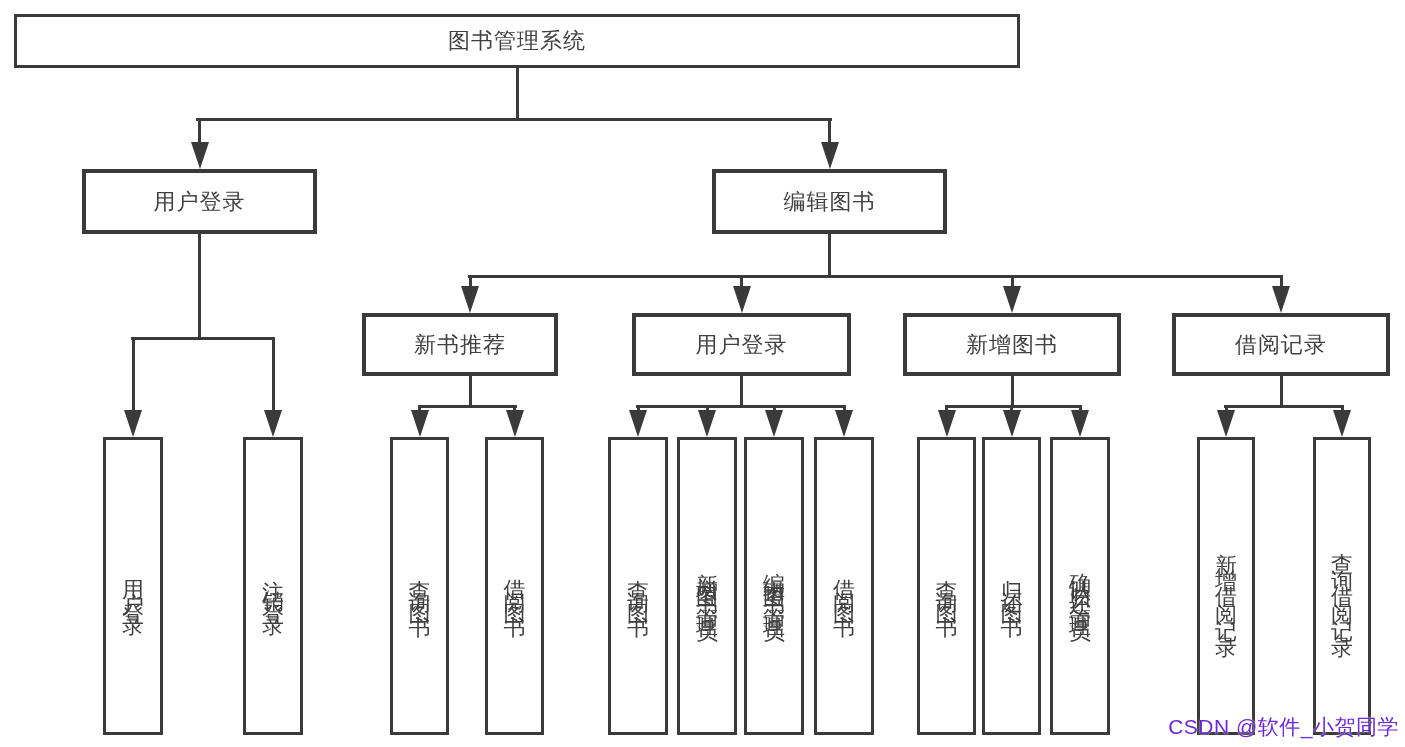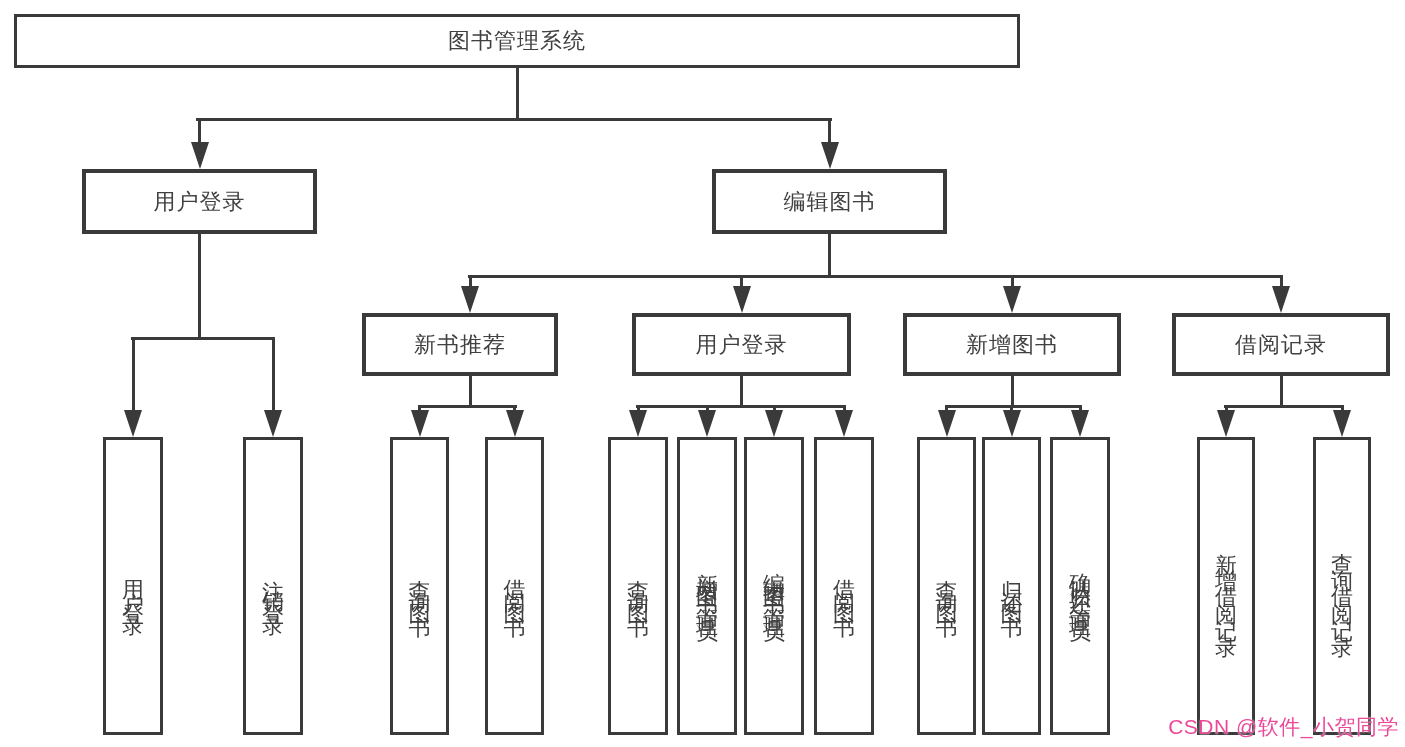--- a/index.html
+++ b/index.html
@@ -44,21 +44,21 @@
     width: 0; height: 0;
     border-left: 9px solid transparent;
     border-right: 9px solid transparent;
     border-top: 27px solid #3a3a3a;
   }
   .watermark {
     position: absolute;
     right: 6px;
     top: 713px;
     font-size: 21px;
-    color: #ec4899;
+    color: #6d28d9;
     letter-spacing: 0.5px;
     white-space: nowrap;
     z-index: 10;
     text-shadow: 0 0 2px #ffffff;
   }
 </style>
 </head>
 <body>
 
 <div id="canvas">

